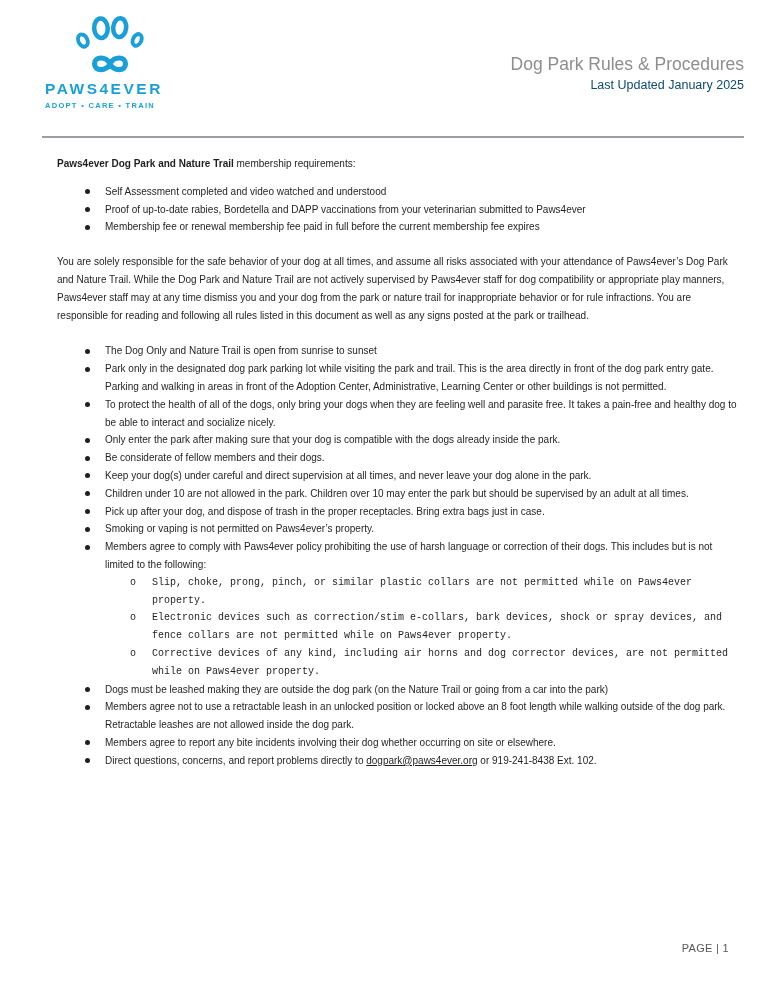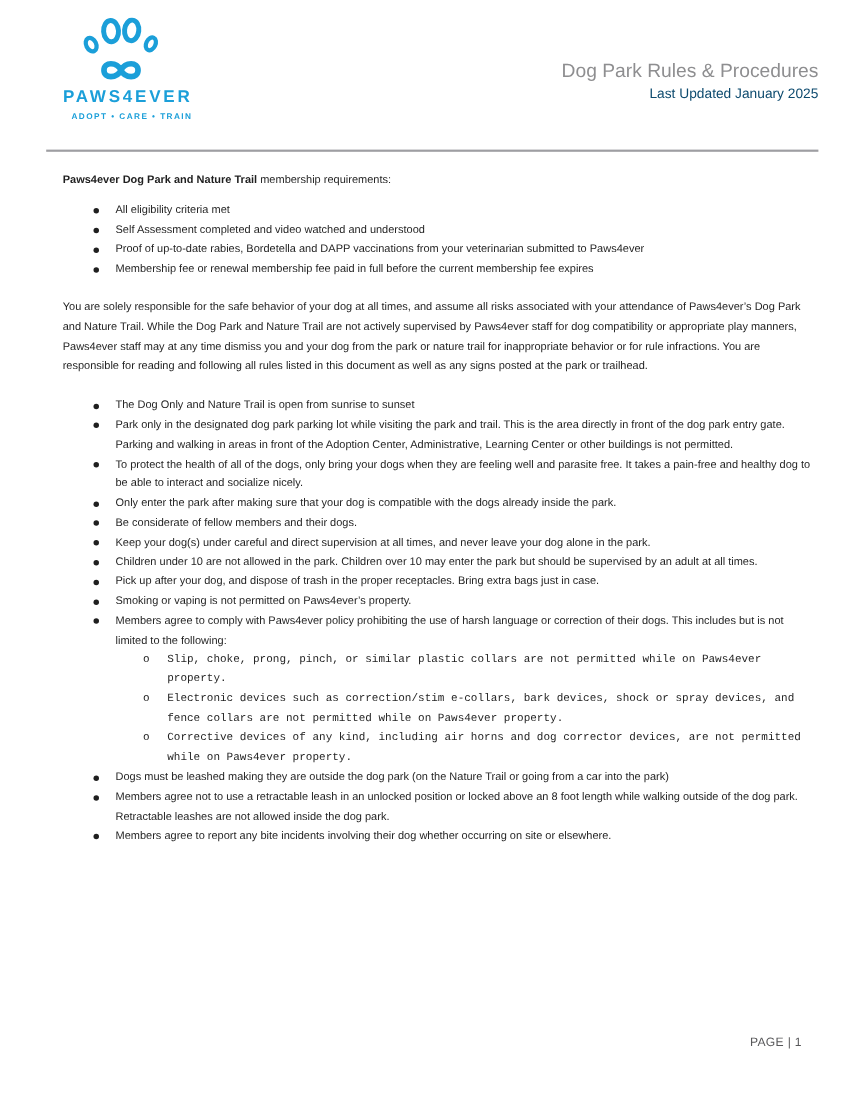--- a/index.html
+++ b/index.html
@@ -9,21 +9,21 @@
     background:#ffffff;
     font-family:"Liberation Sans","DejaVu Sans",sans-serif;
     color:#1f1f1f;
     overflow:hidden;
     box-sizing:border-box;
   }
   header{
     display:flex;justify-content:space-between;align-items:flex-start;
     padding:16px 29px 0 45px;
   }
-  .logo{color:#1b9fd9;width:130px;text-align:right;}
+  .logo{color:#1b9fd9;width:130px;text-align:left;}
   .logo svg{display:block;margin:0 auto;}
   .logo-name{
     font-weight:bold;font-size:15.5px;letter-spacing:2.5px;
     margin-top:2px;white-space:nowrap;
   }
   .logo-tag{
     font-weight:bold;font-size:7.5px;letter-spacing:1.3px;
     margin-top:3px;white-space:nowrap;
   }
   .titles{text-align:right;margin-top:38px;}
@@ -81,21 +81,20 @@
       <div class="doc-sub">Last Updated January 2025</div>
     </div>
   </header>
 
   <hr class="divider">
 
   <main>
     <p class="intro"><strong>Paws4ever Dog Park and Nature Trail</strong><span> membership requirements:</span></p>
 
     <ul class="blist">
-        <li>All eligibility criteria met</li>
         <li>Self Assessment completed and video watched and understood</li>
         <li>Proof of up-to-date rabies, Bordetella and DAPP vaccinations from your veterinarian submitted to Paws4ever</li>
         <li>Membership fee or renewal membership fee paid in full before the current membership fee expires</li>
       </ul>
 
     <p class="para">You are solely responsible for the safe behavior of your dog at all times, and assume all risks associated with your attendance of Paws4ever’s Dog Park and Nature Trail. While the Dog Park and Nature Trail are not actively supervised by Paws4ever staff for dog compatibility or appropriate play manners, Paws4ever staff may at any time dismiss you and your dog from the park or nature trail for inappropriate behavior or for rule infractions. You are responsible for reading and following all rules listed in this document as well as any signs posted at the park or trailhead.</p>
 
     <ul class="blist rules">
         <li>The Dog Only and Nature Trail is open from sunrise to sunset</li>
         <li>Park only in the designated dog park parking lot while visiting the park and trail. This is the area directly in front of the dog park entry gate. Parking and walking in areas in front of the Adoption Center, Administrative, Learning Center or other buildings is not permitted.</li>
@@ -107,20 +106,21 @@
         <li>Pick up after your dog, and dispose of trash in the proper receptacles. Bring extra bags just in case.</li>
         <li>Smoking or vaping is not permitted on Paws4ever’s property.</li>
         <li>Members agree to comply with Paws4ever policy prohibiting the use of harsh language or correction of their dogs. This includes but is not limited to the following:<ul class="sublist">
             <li>Slip, choke, prong, pinch, or similar plastic collars are not permitted while on Paws4ever property.</li>
             <li>Electronic devices such as correction/stim e-collars, bark devices, shock or spray devices, and fence collars are not permitted while on Paws4ever property.</li>
             <li>Corrective devices of any kind, including air horns and dog corrector devices, are not permitted while on Paws4ever property.</li>
           </ul></li>
         <li>Dogs must be leashed making they are outside the dog park (on the Nature Trail or going from a car into the park)</li>
         <li>Members agree not to use a retractable leash in an unlocked position or locked above an 8 foot length while walking outside of the dog park. Retractable leashes are not allowed inside the dog park.</li>
         <li>Members agree to report any bite incidents involving their dog whether occurring on site or elsewhere.</li>
+        <li>Direct questions, concerns, and report problems directly to <a href="#">dogpark@paws4ever.org</a> or 919-241-8438 Ext. 102.</li>
       </ul>
   </main>
 
   <footer>
     <span>PAGE | 1</span>
   </footer>
 
 </div>
 
 </body></html>

